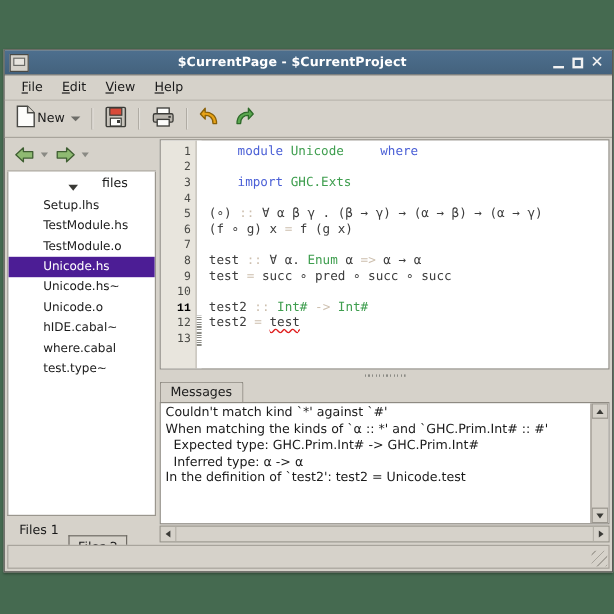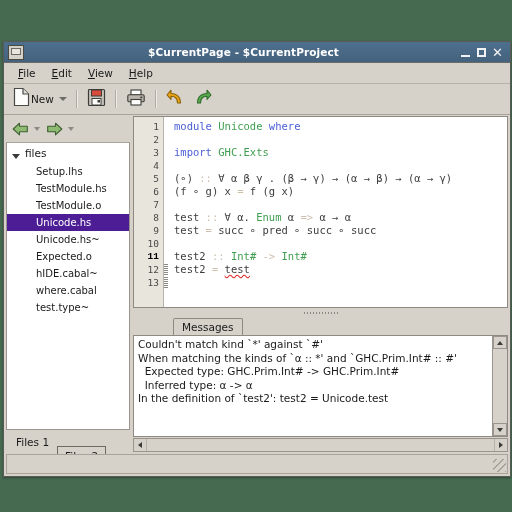--- a/index.html
+++ b/index.html
@@ -107,23 +107,24 @@
     width:0;height:0;border-left:3.5px solid transparent;border-right:3.5px solid transparent;
     border-top:4px solid #8a8a84; margin: 0 4px 0 3px;
   }
   #filetree {
     flex:1; background:#ffffff;
     border:1px solid #9a968e; border-top:none;
     overflow:hidden; min-height:0;
     position: relative;
   }
   .tree-root {
-    display:flex; align-items:flex-end; gap:5px;
+    display:flex; align-items:flex-end; gap:20px;
     padding: 4px 0 4px 5px; font-size:10.5px; color:#1a1a1a;
     cursor: default;
+    margin-left: 45px;
   }
   .tri-expand {
     width:0;height:0;border-left:4.5px solid transparent;border-right:4.5px solid transparent;
     border-top:5px solid #3a3a36;
   }
   .tree-item {
     padding: 3px 0 3px 29px; font-size:10px; color:#1a1a1a;
     cursor: default; white-space:nowrap;
   }
   .tree-item.sel { background:#4c1d95; color:#ffffff; }
@@ -161,41 +162,41 @@
   #gutter .ln.cur { font-weight:bold; color:#000;font-family:Liberation Mono, monospace; }
   #marker-strip { width:4px; min-width:4px; background:#ffffff; padding-top:3px;}
   #marker-strip .mk { height:13px; }
   #marker-strip .mk.on { background: repeating-linear-gradient(#ffffff 0 1px,#8a8a84 1px 2px); }
   #codearea {
     flex:1; padding:3px 0 0 6px; box-sizing:border-box;
     font-family:"DejaVu Sans Mono", monospace; font-size:10.5px;
     white-space:pre; overflow:hidden; color:#3c3c3c;
   }
   #codearea .cl { height:13px; line-height:13px; }
-  .kw  { color:#4a5fd6; }
+  .kw  { color:#4a5fd6;margin-left:24px; }
   .typ { color:#3f9e4f; }
   .op  { color:#cdbfae; }
   .err {
     text-decoration: underline wavy #e02020;
     text-decoration-skip-ink: none;
   }
 
   
   #splitter {
     height: 9px; min-height:9px; background:#d6d2ca;
     display:flex; align-items:center; justify-content:center;
     cursor: row-resize;
   }
   #splitter .grip {
     width:34px; height:2px;
     background: repeating-linear-gradient(to right,#8a8a84 0 1px,transparent 1px 3px);
   }
 
   
-  #msg-tabs { height:18px; min-height:18px; display:flex; align-items:flex-end;margin-left:40px; }
+  #msg-tabs { height:18px; min-height:18px; display:flex; align-items:flex-end; }
   .mtab {
     font-size:10.5px; color:#1a1a1a; padding:2px 8px;
     background:#d6d2ca; border:1px solid #8e8a82; border-bottom:none;
     border-top-left-radius:2px; border-top-right-radius:2px;
   }
   #msg-wrap {
     flex:1; min-height:0; display:flex;
     border:1px solid #8e8a82; background:#ffffff; overflow:hidden;
   }
   #msg-text {
@@ -335,21 +336,21 @@
         <div id="filetree">
           <div class="tree-root">
             <span class="tri-expand"></span>
             <span>files</span>
           </div>
           <div class="tree-item">Setup.lhs</div>
           <div class="tree-item">TestModule.hs</div>
           <div class="tree-item">TestModule.o</div>
           <div class="tree-item sel">Unicode.hs</div>
           <div class="tree-item">Unicode.hs~</div>
-          <div class="tree-item">Expected.o</div>
+          <div class="tree-item">Unicode.o</div>
           <div class="tree-item">hIDE.cabal~</div>
           <div class="tree-item">where.cabal</div>
           <div class="tree-item">test.type~</div>
         </div>
 
         <div id="sidebar-tabs">
           <div class="stab">Files 1</div>
           <div class="stab active">Files 2</div>
         </div>
       </div>

